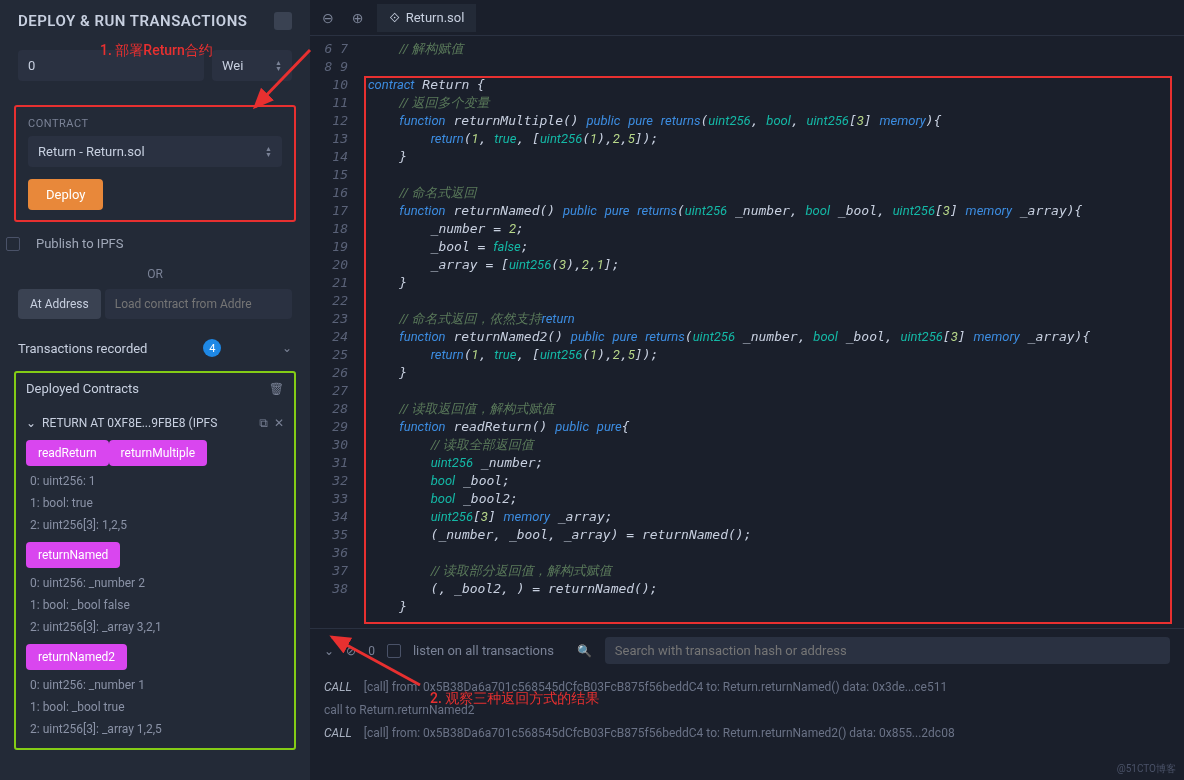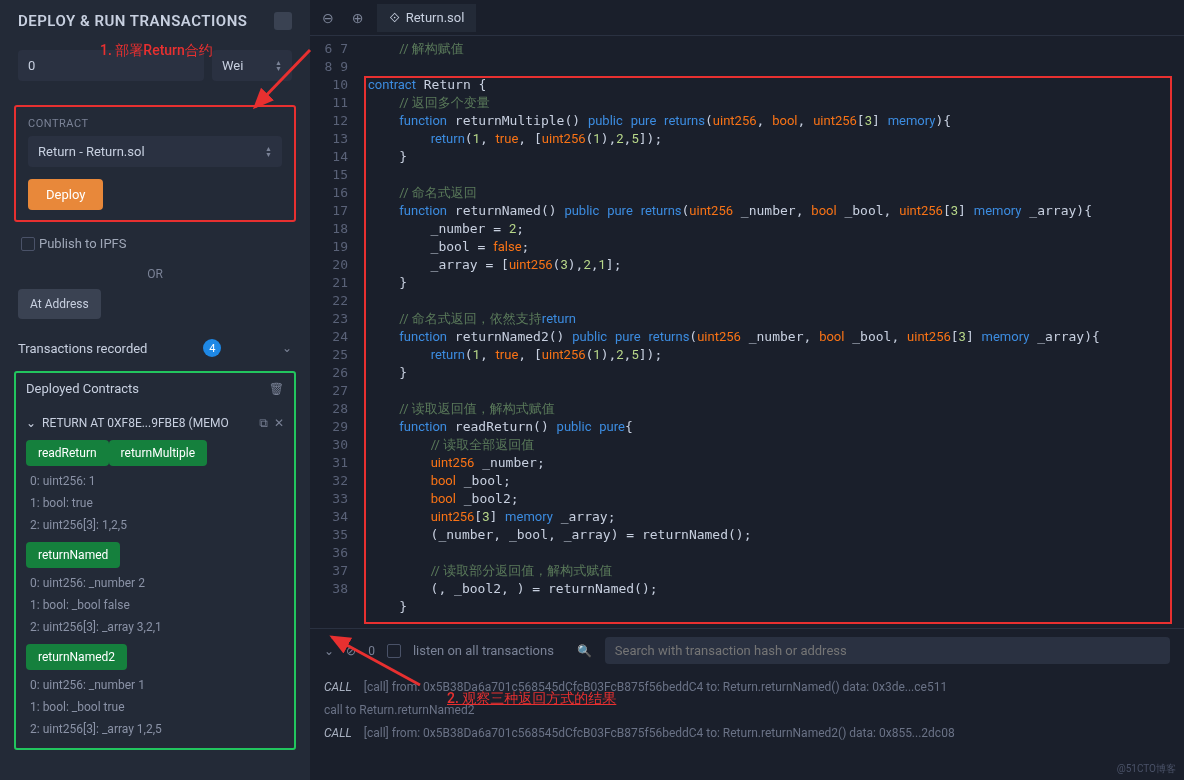--- a/index.html
+++ b/index.html
@@ -9,44 +9,44 @@
 .sidebar-header { display:flex; align-items:center; padding:12px 18px; color:#c8d0e0; font-size:15px; font-weight:600; letter-spacing:0.5px; }
 .sidebar-header-icon { margin-left:auto; width:18px; height:18px; background:#3a4252; border-radius:3px; }
 .section { padding:8px 18px; }
 .label { font-size:11px; color:#7a8296; margin-bottom:6px; letter-spacing:0.5px; }
 .row { display:flex; gap:8px; margin-bottom:10px; }
 .input { background:#2a3141; border:none; color:#c8d0e0; padding:8px 10px; border-radius:4px; font-size:13px; flex:1; }
 .select { background:#2a3141; border:none; color:#c8d0e0; padding:8px 10px; border-radius:4px; font-size:13px; flex:1; display:flex; align-items:center; justify-content:space-between; }
 .chevrons { display:flex; flex-direction:column; font-size:7px; line-height:6px; color:#7a8296; }
 .redbox { border:2px solid #e83030; border-radius:3px; padding:10px 12px; margin:6px 14px; }
 .btn-orange { background:#e8883a; color:#fff; padding:8px 18px; border:none; border-radius:4px; font-size:13px; cursor:pointer; margin-top:8px; }
-.checkbox-row { display:flex; align-items:center; gap:4px; padding:8px 21px; color:#a0a8b8; font-size:13px; }
+.checkbox-row { display:flex; align-items:center; gap:16px; padding:8px 6px; color:#a0a8b8; font-size:13px; }
 .checkbox { width:14px; height:14px; border:1px solid #4a5268; border-radius:2px; }
 .or-divider { text-align:center; color:#7a8296; font-size:12px; padding:8px 0; }
 .btn-row { display:flex; gap:4px; padding:0 18px 10px; }
 .btn-gray { background:#3a4252; color:#c8d0e0; padding:8px 12px; border:none; border-radius:4px; font-size:12px; flex:0 0 auto; }
 .input-addr { background:#2a3141; border:none; color:#7a8296; padding:8px 10px; border-radius:4px; font-size:12px; flex:1; }
 .trans-rec { display:flex; align-items:center; padding:10px 18px; color:#c8d0e0; font-size:13px;gap:48px; }
 .badge { background:#1e88e5; color:#fff; border-radius:50%; width:18px; height:18px; display:inline-flex; align-items:center; justify-content:center; font-size:11px; margin-left:8px; }
-.deployed-section { border:2px solid #22c55e; border-radius:3px; margin:4px 14px 14px; }
+.deployed-section { border:2px solid #84cc16; border-radius:3px; margin:4px 14px 14px; }
 .deployed-header { display:flex; align-items:center; justify-content:space-between; padding:8px 10px; color:#c8d0e0; font-size:13px; }
 .contract-item { padding:8px 10px; }
 .contract-title { display:flex; align-items:center; gap:6px; color:#c8d0e0; font-size:12px; padding:4px 0; }
-.fn-btn { background:#15803d; color:#fff; padding:6px 12px; border:none; border-radius:4px; font-size:12px; margin:6px 0 4px; display:inline-block; }
+.fn-btn { background:#d946ef; color:#fff; padding:6px 12px; border:none; border-radius:4px; font-size:12px; margin:6px 0 4px; display:inline-block; }
 .fn-result { color:#8a92a6; font-size:12px; padding:2px 0 2px 4px; line-height:1.5; }
 .main { flex:1; display:flex; flex-direction:column; background:#1a1f2b; }
 .tabs { display:flex; align-items:center; background:#1a1f2b; border-bottom:1px solid #2a3141; height:36px; padding:0 8px; gap:10px; }
 .tab-icon { color:#7a8296; font-size:14px; padding:4px; }
 .tab { display:flex; align-items:center; gap:6px; padding:6px 12px; color:#c8d0e0; font-size:13px; background:#232a37; }
-.editor { flex:1; display:flex; overflow:hidden; position:relative; }
+.editor { flex:1; display:flex; overflow:hidden; position:relative;font-style:italic; }
 .gutter { width:48px; background:#1a1f2b; text-align:right; padding:4px 10px 4px 0; color:#5a6278; font-size:13px; font-family:Consolas,Monaco,monospace; line-height:18px; }
 .code { flex:1; padding:4px 0 4px 10px; font-family:Consolas,Monaco,monospace; font-size:13px; line-height:18px; color:#c8d0e0; white-space:pre; overflow:auto; position:relative; }
 .code-redbox { position:absolute; border:2px solid #e83030; left:54px; top:40px; right:12px; height:548px; pointer-events:none; }
 .kw { color:#3c8ce0; }
-.type { color:#f97316;text-align:right; }
+.type { color:#14b8a6;text-align:right; }
 .num { color:#b8d88a; }
 .cmt { color:#5a7a5a; }
 .terminal { height:152px; background:#1a1f2b; border-top:1px solid #2a3141; display:flex; flex-direction:column; }
 .term-header { display:flex; align-items:center; gap:12px; padding:8px 14px; color:#7a8296; font-size:13px; }
 .term-search { background:#2a3141; border:none; color:#f97316; padding:6px 10px; border-radius:4px; font-size:13px; flex:1; }
 .term-body { flex:1; padding:4px 14px; font-family:Consolas,Monaco,monospace; font-size:12px; color:#7a8296; line-height:1.6; overflow:hidden; }
 .term-line { padding:2px 0; }
 .annotation { position:absolute; color:#e83030; font-size:14px; font-weight:500; pointer-events:none; z-index:10; }
 .arrow { position:absolute; pointer-events:none; z-index:9; }
 .icon-sm { font-size:12px; color:#7a8296; }
@@ -83,37 +83,38 @@
 
     <div class="checkbox-row">
       <span class="checkbox"></span>
       <span>Publish to IPFS</span>
     </div>
 
     <div class="or-divider">OR</div>
 
     <div class="btn-row">
       <button class="btn-gray">At Address</button>
+      <input class="input-addr" placeholder="Load contract from Addre" style="">
     </div>
 
     <div class="trans-rec">
       <span>Transactions recorded</span>
       <span class="badge">4</span>
       <span style="margin-left:auto" class="icon-sm">⌄</span>
     </div>
 
     <div class="deployed-section">
       <div class="deployed-header">
         <span>Deployed Contracts</span>
         <span class="icon-sm">🗑</span>
       </div>
       <div class="contract-item">
         <div class="contract-title">
           <span>⌄</span>
-          <span style="flex:1;overflow:hidden;text-overflow:ellipsis;white-space:nowrap">RETURN AT 0XF8E...9FBE8 (MEMO</span>
+          <span style="flex:1;overflow:hidden;text-overflow:ellipsis;white-space:nowrap">RETURN AT 0XF8E...9FBE8 (IPFS</span>
           <span class="icon-sm">⧉</span>
           <span class="icon-sm">✕</span>
         </div>
         <div id="fn-list"><div class="fn-btn">readReturn</div><div class="fn-btn">returnMultiple</div><div class="fn-result">0: uint256: 1</div><div class="fn-result">1: bool: true</div><div class="fn-result">2: uint256[3]: 1,2,5</div><div class="fn-btn">returnNamed</div><div class="fn-result">0: uint256: _number 2</div><div class="fn-result">1: bool: _bool false</div><div class="fn-result">2: uint256[3]: _array 3,2,1</div><div class="fn-btn">returnNamed2</div><div class="fn-result">0: uint256: _number 1</div><div class="fn-result">1: bool: _bool true</div><div class="fn-result">2: uint256[3]: _array 1,2,5</div></div>
       </div>
     </div>
   </div>
 
   <div class="main">
     <div class="tabs">
@@ -210,21 +211,21 @@
       <div class="term-body" id="term-body">
           <div class="term-line"><i style="color:#a8b0c0;font-style:italic;margin-right:12px">CALL</i><span style="color:#6a7286">[call] from: 0x5B38Da6a701c568545dCfcB03FcB875f56beddC4 to: Return.returnNamed() data: 0x3de...ce511</span></div>
           <div class="term-line"><span style="color:#6a7286">call to Return.returnNamed2</span></div>
           <div class="term-line"><i style="color:#a8b0c0;font-style:italic;margin-right:12px">CALL</i><span style="color:#6a7286">[call] from: 0x5B38Da6a701c568545dCfcB03FcB875f56beddC4 to: Return.returnNamed2() data: 0x855...2dc08</span></div>
         </div>
     </div>
   </div>
 </div>
 
 <div class="annotation" style="left:100px; top:42px;">1. 部署Return合约</div>
-<div class="annotation" style="left:447px; top:690px;text-decoration:underline;">2. 观察三种返回方式的结果</div>
+<div class="annotation" style="left:430px; top:690px;">2. 观察三种返回方式的结果</div>
 
 <svg class="arrow" style="left:240px; top:42px;" width="90" height="80">
   <defs>
       <marker id="ah1" markerWidth="8" markerHeight="8" refX="6" refY="3" orient="auto">
         <path d="M0,0 L7,3 L0,6 Z" fill="#e83030"></path>
       </marker>
     </defs>
   <path d="M70,8 L15,65" stroke="#e83030" stroke-width="3" fill="none" marker-end="url(#ah1)"></path>
 </svg>
 

